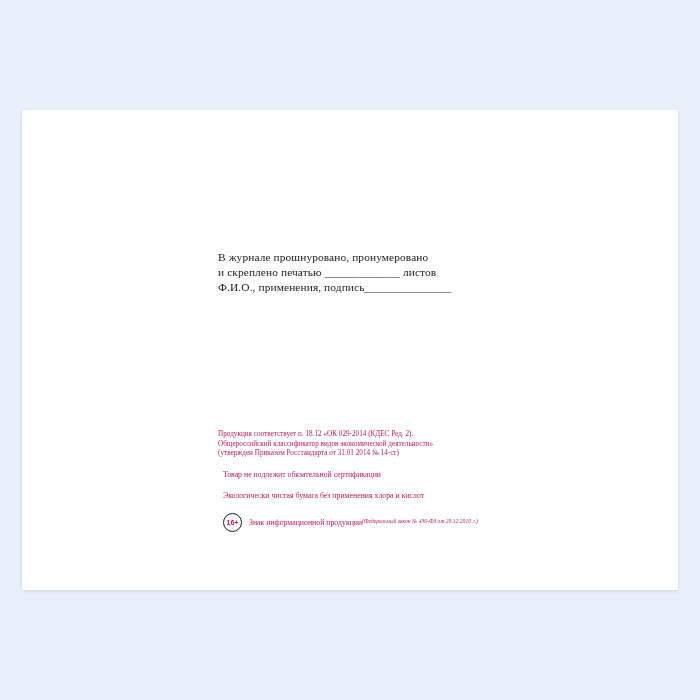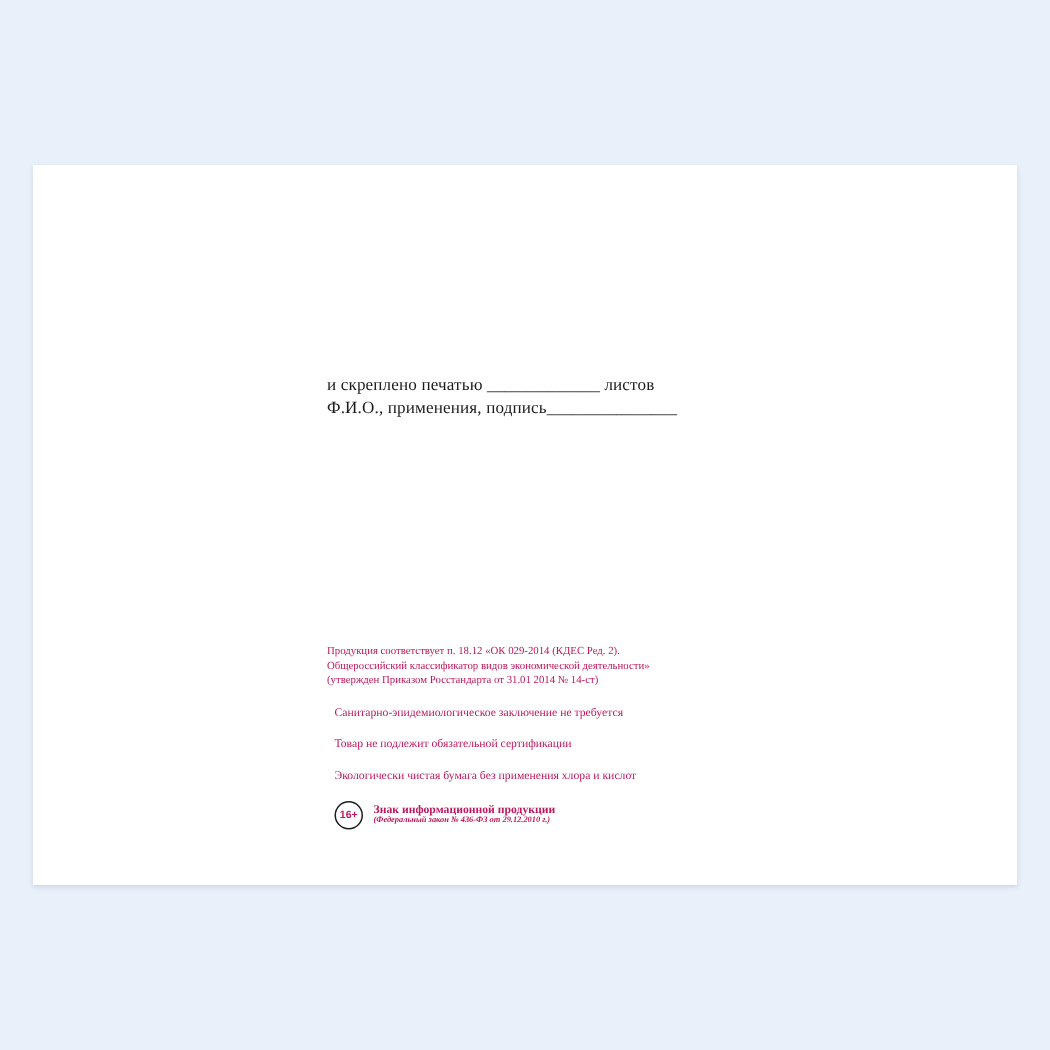--- a/index.html
+++ b/index.html
@@ -82,53 +82,52 @@
     align-items: center;
     justify-content: center;
     font-size: 7px;
     font-family: "Liberation Sans", sans-serif;
     font-weight: bold;
     flex: 0 0 auto;
     margin-right: 7px;
   }
   .mark-text-wrap {
     display: flex;
-    flex-direction: column;
+    flex-direction: row;
     justify-content: center;
-    font-weight: bold;
   }
   .mark-title {
     font-size: 7.8px;
     line-height: 9px;
     white-space: nowrap;
   }
   .mark-sub {
     font-size: 5.6px;
     line-height: 7px;
     font-style: italic;
     white-space: nowrap;
   }
 </style>
 </head>
 <body>
 
 <div class="stage">
   <div class="page">
 
     <div class="block-main">
+      <div class="line">В журнале прошнуровано, пронумеровано</div>
       <div class="line">и скреплено печатью _____________ листов</div>
       <div class="line">Ф.И.О., применения, подпись_______________</div>
     </div>
 
     <div class="block-foot">
       <div class="foot-small">Продукция соответствует п. 18.12 «ОК 029-2014 (КДЕС Ред. 2).</div>
       <div class="foot-small">Общероссийский классификатор видов экономической деятельности»</div>
       <div class="foot-small italic">(утвержден Приказом Росстандарта от 31.01 2014 № 14-ст)</div>
 
-      <div class="foot-p">Санитарно-эпидемиологическое заключение не требуется</div>
       <div class="foot-p">Товар не подлежит обязательной сертификации</div>
       <div class="foot-p">Экологически чистая бумага без применения хлора и кислот</div>
 
       <div class="mark-row">
         <div class="age-badge">16+</div>
         <div class="mark-text-wrap">
           <div class="mark-title">Знак информационной продукции</div>
           <div class="mark-sub">(Федеральный закон № 436-ФЗ от 29.12.2010 г.)</div>
         </div>
       </div>

